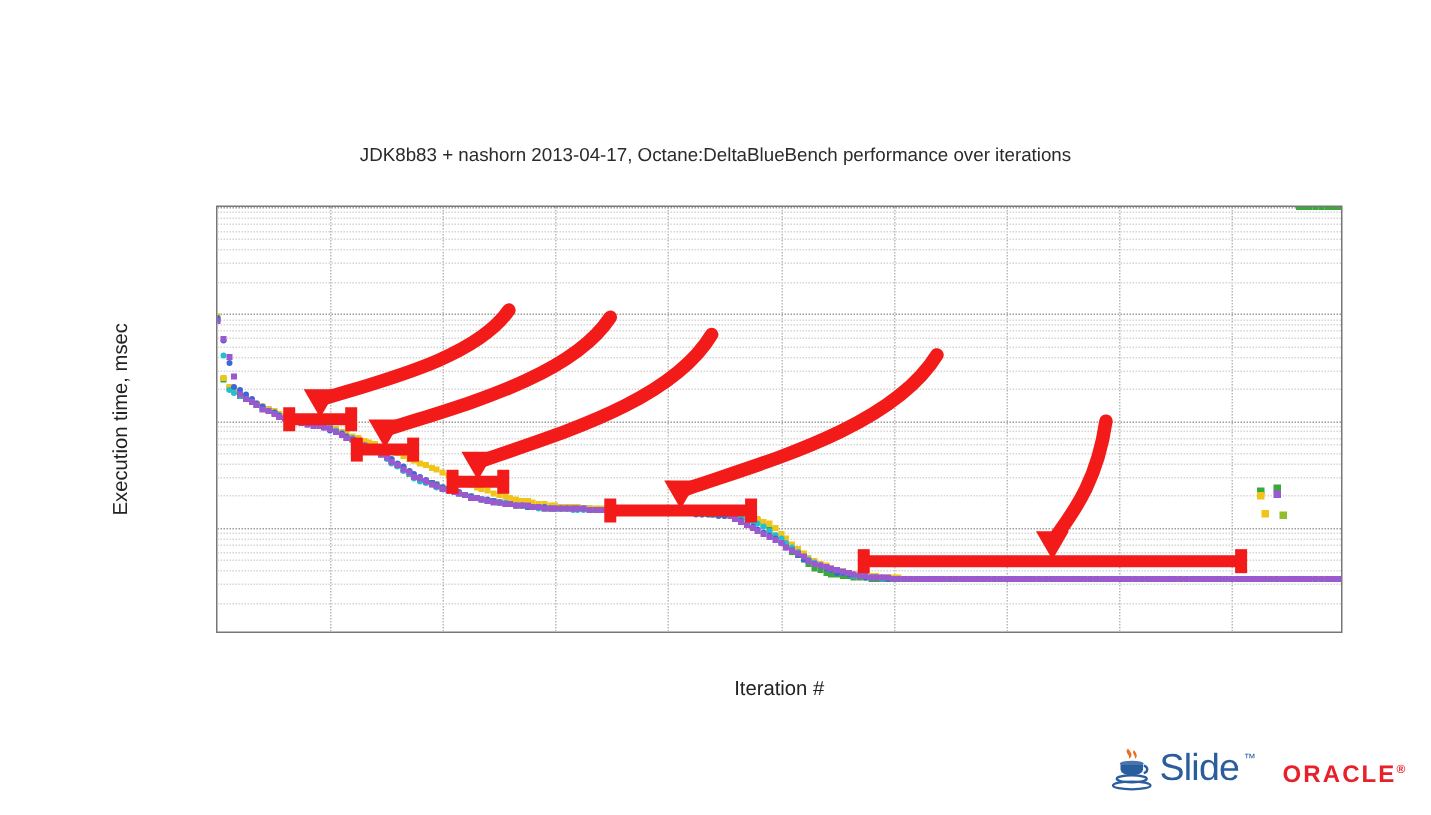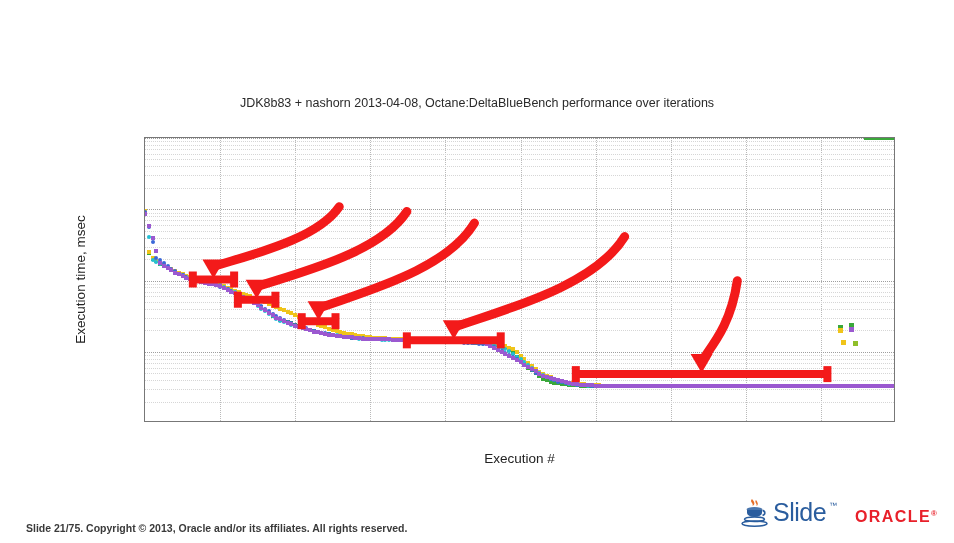--- a/index.html
+++ b/index.html
@@ -76,27 +76,27 @@
   #oracle-r{font-size:8px;vertical-align:super;}
 </style>
 </head>
 <body>
 
 <div class="slide">
 
 
   <div id="chart-figure">
 
-    <div id="chart-title">JDK8b83 + nashorn 2013-04-08, Octane:DeltaBlueBench performance over iterations</div>
+    <div id="chart-title">JDK8b83 + nashorn 2013-04-17, Octane:DeltaBlueBench performance over iterations</div>
 
     <div id="y-axis-title">
       <span>Execution time, msec</span>
     </div>
 
-    <div id="x-axis-title">Execution #</div>
+    <div id="x-axis-title">Iteration #</div>
 
     <div id="plot-area">
       <div id="grid-layer">
           <div class="grid-v" style="left: 75.1px;"></div>
           <div class="grid-v" style="left: 150.2px;"></div>
           <div class="grid-v" style="left: 225.3px;"></div>
           <div class="grid-v" style="left: 300.4px;"></div>
           <div class="grid-v" style="left: 375.5px;"></div>
           <div class="grid-v" style="left: 450.6px;"></div>
           <div class="grid-v" style="left: 525.7px;"></div>
@@ -1230,21 +1230,20 @@
         <g>
           <path d="M 737.2900000000001 184.76317464593075 C 730.86895 228.9555937828129, 712.31925 249.04305702685028, 701.6175000000001 265.11302762208015" fill="none" stroke="#f31a1a" stroke-width="9" stroke-linecap="round"></path>
           <path d="M 701.6175000000001 277.11302762208015 L 690.6175000000001 258.11302762208015 L 712.6175000000001 258.11302762208015 Z" fill="#f31a1a"></path>
           <line x1="575.825" y1="278.11302762208015" x2="827.41" y2="278.11302762208015" stroke="#f31a1a" stroke-width="8"></line>
           <line x1="575.825" y1="270.11302762208015" x2="575.825" y2="286.11302762208015" stroke="#f31a1a" stroke-width="8" stroke-linecap="butt"></line>
           <line x1="827.41" y1="270.11302762208015" x2="827.41" y2="286.11302762208015" stroke="#f31a1a" stroke-width="8" stroke-linecap="butt"></line>
         </g>
       </svg>
   </div>
 
-  <div id="footer-text">Slide 21/75.  Copyright © 2013, Oracle and/or its affiliates. All rights reserved.</div>
 
   <div id="java-logo">
     <svg width="30" height="34" viewBox="0 0 30 34">
       <path d="M12 4 C9 7 14 8 12.5 11 C16 9 14 6.5 12 4 Z" fill="#e76f28"></path>
       <path d="M16 5 C14 7.5 17.5 8.5 16.5 11 C19 9.5 17.5 7 16 5 Z" fill="#e76f28"></path>
       <ellipse cx="14.5" cy="14.2" rx="8" ry="2.1" fill="#2a5d9e" opacity="0.85"></ellipse>
       <path d="M7 15 h15 v3 a7.5 4 0 0 1 -15 0 z" fill="#2a5d9e"></path>
       <path d="M22.5 15.4 a3.2 2.6 0 0 1 0 5" fill="none" stroke="#2a5d9e" stroke-width="1.6"></path>
       <ellipse cx="14.5" cy="24.2" rx="10" ry="2.3" fill="none" stroke="#2a5d9e" stroke-width="1.5"></ellipse>
       <ellipse cx="14.5" cy="28.6" rx="12.5" ry="2.6" fill="none" stroke="#2a5d9e" stroke-width="1.5"></ellipse>

